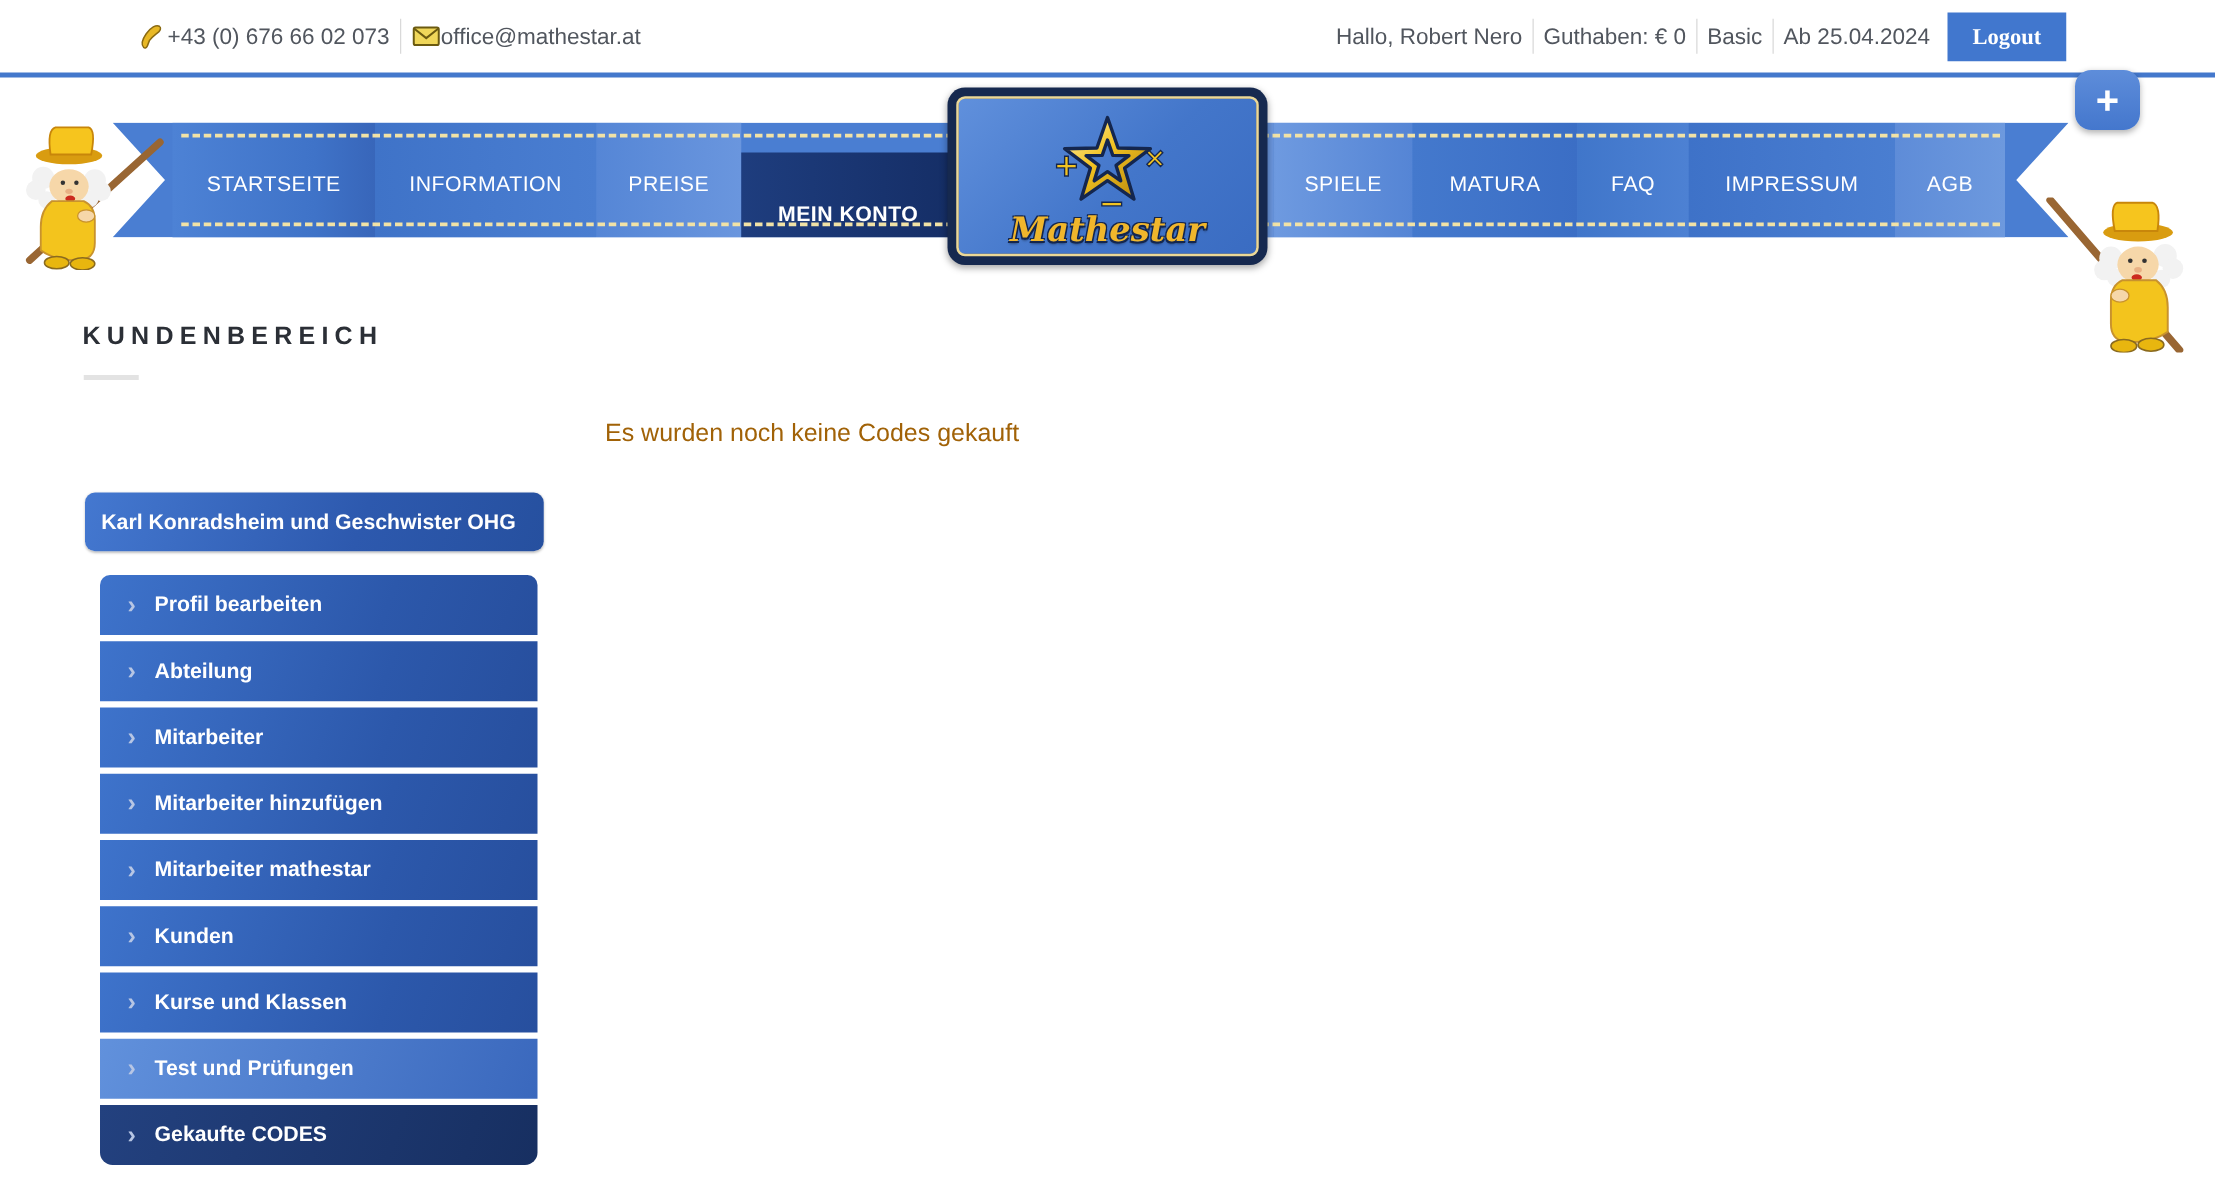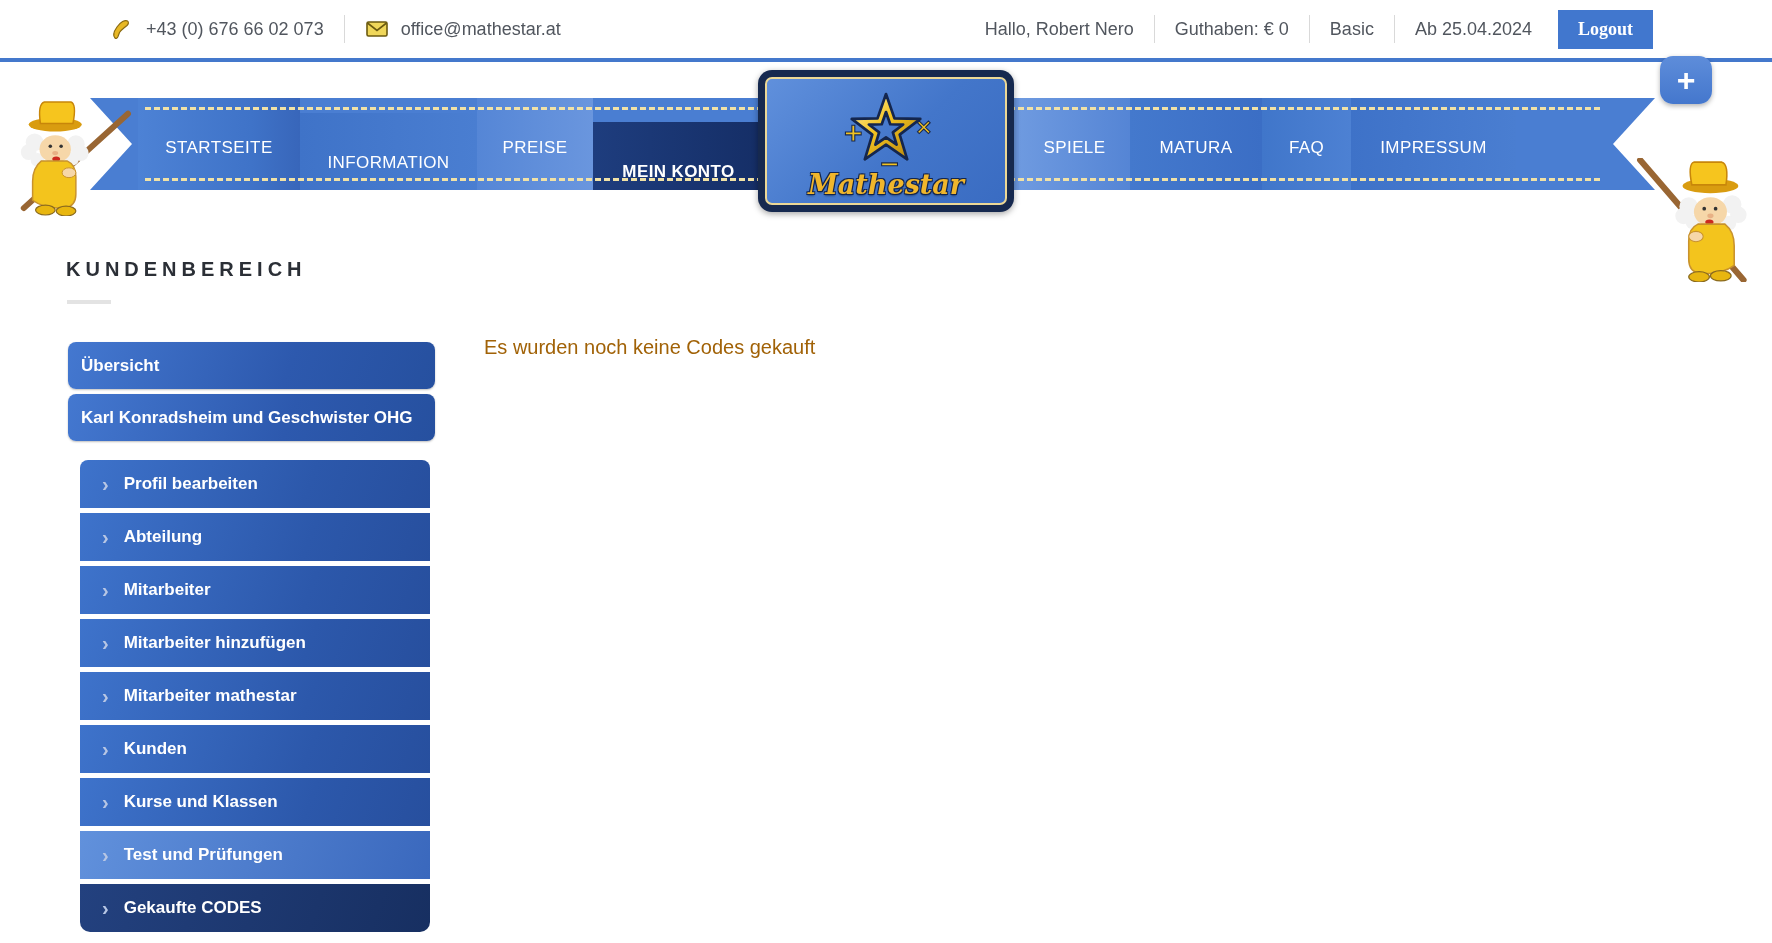--- a/index.html
+++ b/index.html
@@ -7,21 +7,21 @@
   body { font-family:"Liberation Sans", sans-serif; }
   #screen { position:relative; width:1772px; height:943px; background:#fff; overflow:hidden; }
 
   
   .topbar {
     position:absolute; left:0; top:0; width:1772px; height:62px;
     background:#ffffff; border-bottom:4px solid #4478cc;
     display:flex; align-items:center; padding:0 119px 0 110px;
     color:#51565e; font-size:18px;
   }
-  .topbar .grp { display:flex; align-items:center; gap:12px; }
+  .topbar .grp { display:flex; align-items:center; gap:0; }
   .tb-divider { width:1px; height:28px; background:#d9d9d9; margin:0 8px; }
   .tb-icon { width:24px; height:24px; display:inline-block; }
   .spacer { flex:1; }
   .logout-btn {
     background:#4177ce; color:#fff; font-size:18px; font-weight:600;
     border:none; padding:9px 20px; margin-left:14px; cursor:pointer;
     font-family:Liberation Serif, serif;
   }
 
   
@@ -136,28 +136,29 @@
       <span class="tb-divider"></span>
       <span>Basic</span>
       <span class="tb-divider"></span>
       <span>Ab 25.04.2024</span>
       <button class="logout-btn">Logout</button>
     </div>
   </div>
 
   <nav class="ribbon">
     <div class="nav-cell" style="left:48px; width:162px; background:linear-gradient(90deg,#4d82d5 0%,#3f73c8 70%,#3866ba 100%);">STARTSEITE</div>
-    <div class="nav-cell" style="left:210px; width:177px; background:linear-gradient(90deg,#3f73c8 0%,#4a7ed1 100%);margin-top:15px;">INFORMATION</div>
+    <div class="nav-cell" style="left:210px; width:177px; background:linear-gradient(90deg,#3f73c8 0%,#4a7ed1 100%);">INFORMATION</div>
     <div class="nav-cell" style="left:387px; width:116px; background:linear-gradient(90deg,#5586d6 0%,#6a96de 100%);">PREISE</div>
     <div class="nav-cell active" style="left:503px; width:171px; background:linear-gradient(90deg,#1e3d7e 0%,#152e66 100%);margin-top:24px;">MEIN KONTO</div>
     <div class="nav-cell" style="left:674px; width:255px; background:linear-gradient(90deg,#152e66 0%,#152e66 38%,#6a96de 62%,#6a96de 100%);"></div>
     <div class="nav-cell" style="left:929px; width:111px; background:linear-gradient(90deg,#6e9ae0 0%,#5585d5 100%);">SPIELE</div>
     <div class="nav-cell" style="left:1040px; width:132px; background:linear-gradient(90deg,#4479cd 0%,#3b6ec5 100%);">MATURA</div>
     <div class="nav-cell" style="left:1172px; width:89px; background:linear-gradient(90deg,#4076ca 0%,#4d81d3 100%);">FAQ</div>
     <div class="nav-cell" style="left:1261px; width:165px; background:linear-gradient(90deg,#3e72c8 0%,#4a7ed1 100%);">IMPRESSUM</div>
+    <div class="nav-cell" style="left:1426px; width:88px; background:linear-gradient(90deg,#5e8cd8 0%,#6d99de 100%);">AGB</div>
     <div class="dash top"></div>
     <div class="dash bottom"></div>
   </nav>
 
   <div class="logo">
     <div class="logo-inner">
       <svg width="150" height="92" viewBox="0 0 120 102">
         <defs>
           <linearGradient id="goldGrad" x1="0" y1="0" x2="1" y2="1">
             <stop offset="0" stop-color="#fff3b8"></stop>
@@ -215,21 +216,20 @@
     <ellipse cx="53" cy="62" rx="4" ry="2.6" fill="#cc2a1f"></ellipse>
     <path d="M38 64 Q29 71 29 85 L29 104 Q41 113 62 112 Q73 110 73 98 L73 80 Q73 68 64 64 Z" fill="#f3c41d" stroke="#c8922d" stroke-width="1.5"></path>
     <ellipse cx="66" cy="76" rx="7" ry="5" fill="#f6d7a9" stroke="#c8922d" stroke-width="1"></ellipse>
     <ellipse cx="42" cy="114" rx="10" ry="5" fill="#e8b60f" stroke="#8a6a1f" stroke-width="1.2"></ellipse>
     <ellipse cx="63" cy="115" rx="10" ry="5" fill="#e8b60f" stroke="#8a6a1f" stroke-width="1.2"></ellipse>
   </svg>
 
   <div class="side-heading">KUNDENBEREICH</div>
   <div class="side-underline"></div>
 
-  <div class="side-btn" style="top:342px">Übersicht</div>
   <div class="side-btn" style="top:394px">Karl Konradsheim und Geschwister OHG</div>
 
   <div class="side-item first" style="top:460px">
     <span class="chev">›</span>
     <span>Profil bearbeiten</span>
   </div>
   <div class="side-item" style="top:513px">
     <span class="chev">›</span>
     <span>Abteilung</span>
   </div>

